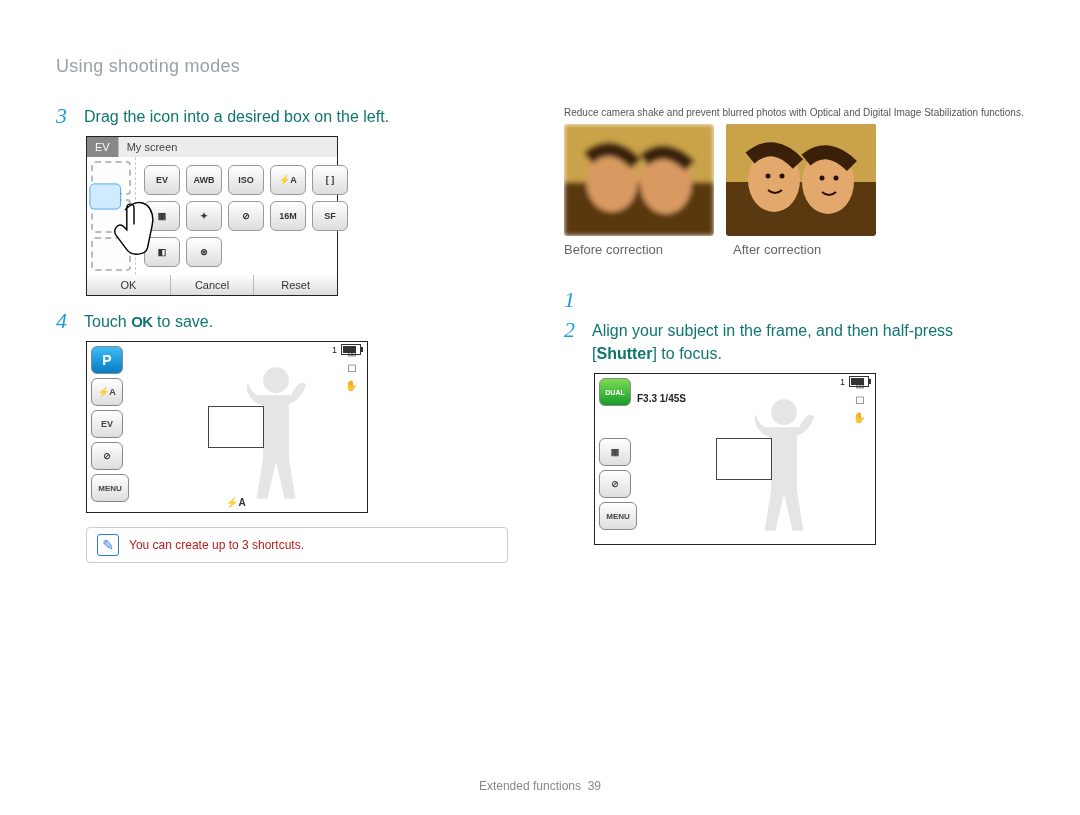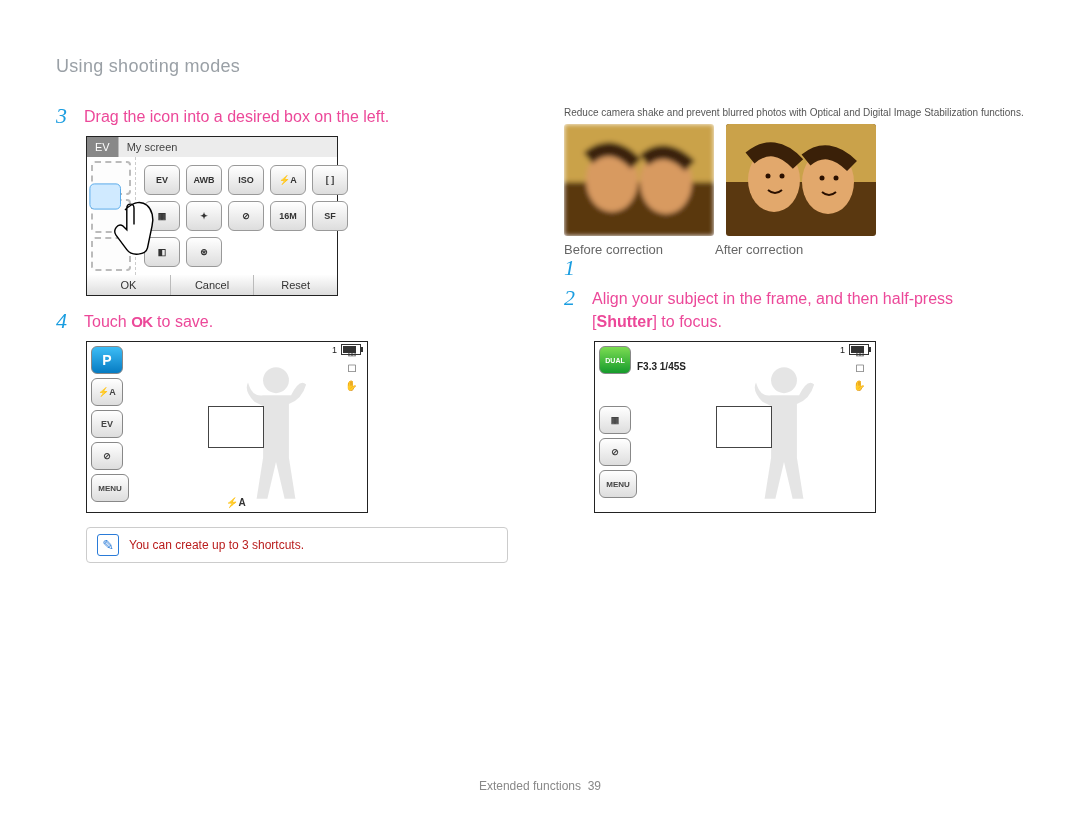--- a/index.html
+++ b/index.html
@@ -3,35 +3,35 @@
 <meta charset="utf-8">
 <style>
 html,body{margin:0;padding:0;background:#fff;font-family:Arial,Helvetica,sans-serif;color:#333}
 .page{width:1080px;height:815px;position:relative;padding:56px 56px 4px 56px;box-sizing:border-box}
 .header{font-size:18px;font-weight:300;color:#9aa0a6;letter-spacing:.3px;margin-bottom:28px}
 .cols{display:flex;gap:48px}
 .col{flex:1;min-width:0}
 
 .step{display:flex;gap:10px;margin-bottom:8px;align-items:flex-start}
 .step .num{color:#1a9de0;font-style:italic;font-size:22px;font-family:Georgia,serif;line-height:1;width:18px}
-.step .txt{font-size:16px;color:#ec4899;line-height:1.45}
+.step .txt{font-size:16px;color:#0f766e;line-height:1.45}
 .bullet{margin-left:30px;font-size:14px;color:#555;margin-bottom:10px}
 .bullet:before{content:"•  ";}
 .note-box{border:1px solid #ccc;border-radius:4px;display:flex;align-items:center;gap:10px;padding:6px 10px;margin:14px 0 0 30px;width:400px}
 .note-box .icn{width:20px;height:20px;border:1px solid #2a7bd8;border-radius:3px;display:flex;align-items:center;justify-content:center;color:#2a7bd8;font-size:14px}
 .note-box .ntext{font-size:12px;color:#b91c1c}
 
 .h2{color:#1a9de0;font-size:22px;font-weight:400;margin:0 0 8px 0}
 .body-text{font-size:10px;color:#555;line-height:1.5;margin-bottom:4px}
 
 .img-pair{display:flex;gap:12px;margin-bottom:6px}
 .sample-photo{width:150px;height:112px;border-radius:3px;overflow:hidden}
 .sample-photo svg{width:100%;height:100%;display:block}
 .caption{font-size:13px;color:#666;width:150px}
-.img-caps{display:flex;gap:1px;margin-bottom:0}
+.img-caps{display:flex;gap:19px;margin-bottom:32px}
 
 .lcd{border:1px solid #222;margin:8px 0 14px 30px}
 .lcd-top{display:flex;background:#ececec}
 .lcd-tab{font-size:11px;padding:4px 8px;border-right:1px solid #bbb;color:#444}
 .lcd-tab.active{background:#888;color:#fff}
 .lcd-body{position:relative;background:#fff;display:flex}
 .sidecol{width:46px;display:flex;flex-direction:column;gap:4px;padding:4px;border-right:1px dashed #ccc}
 .slot{width:36px;height:30px;border:2px dashed #bbb;border-radius:4px;background:#fdfdfd}
 .grid-area{flex:1;display:grid;grid-template-columns:repeat(5,1fr);gap:6px;padding:8px}
 .icon-btn{width:34px;height:28px;border:1px solid #999;border-radius:6px;background:linear-gradient(#fff,#ddd);display:flex;align-items:center;justify-content:center;font-size:9px;color:#333;font-weight:bold}

